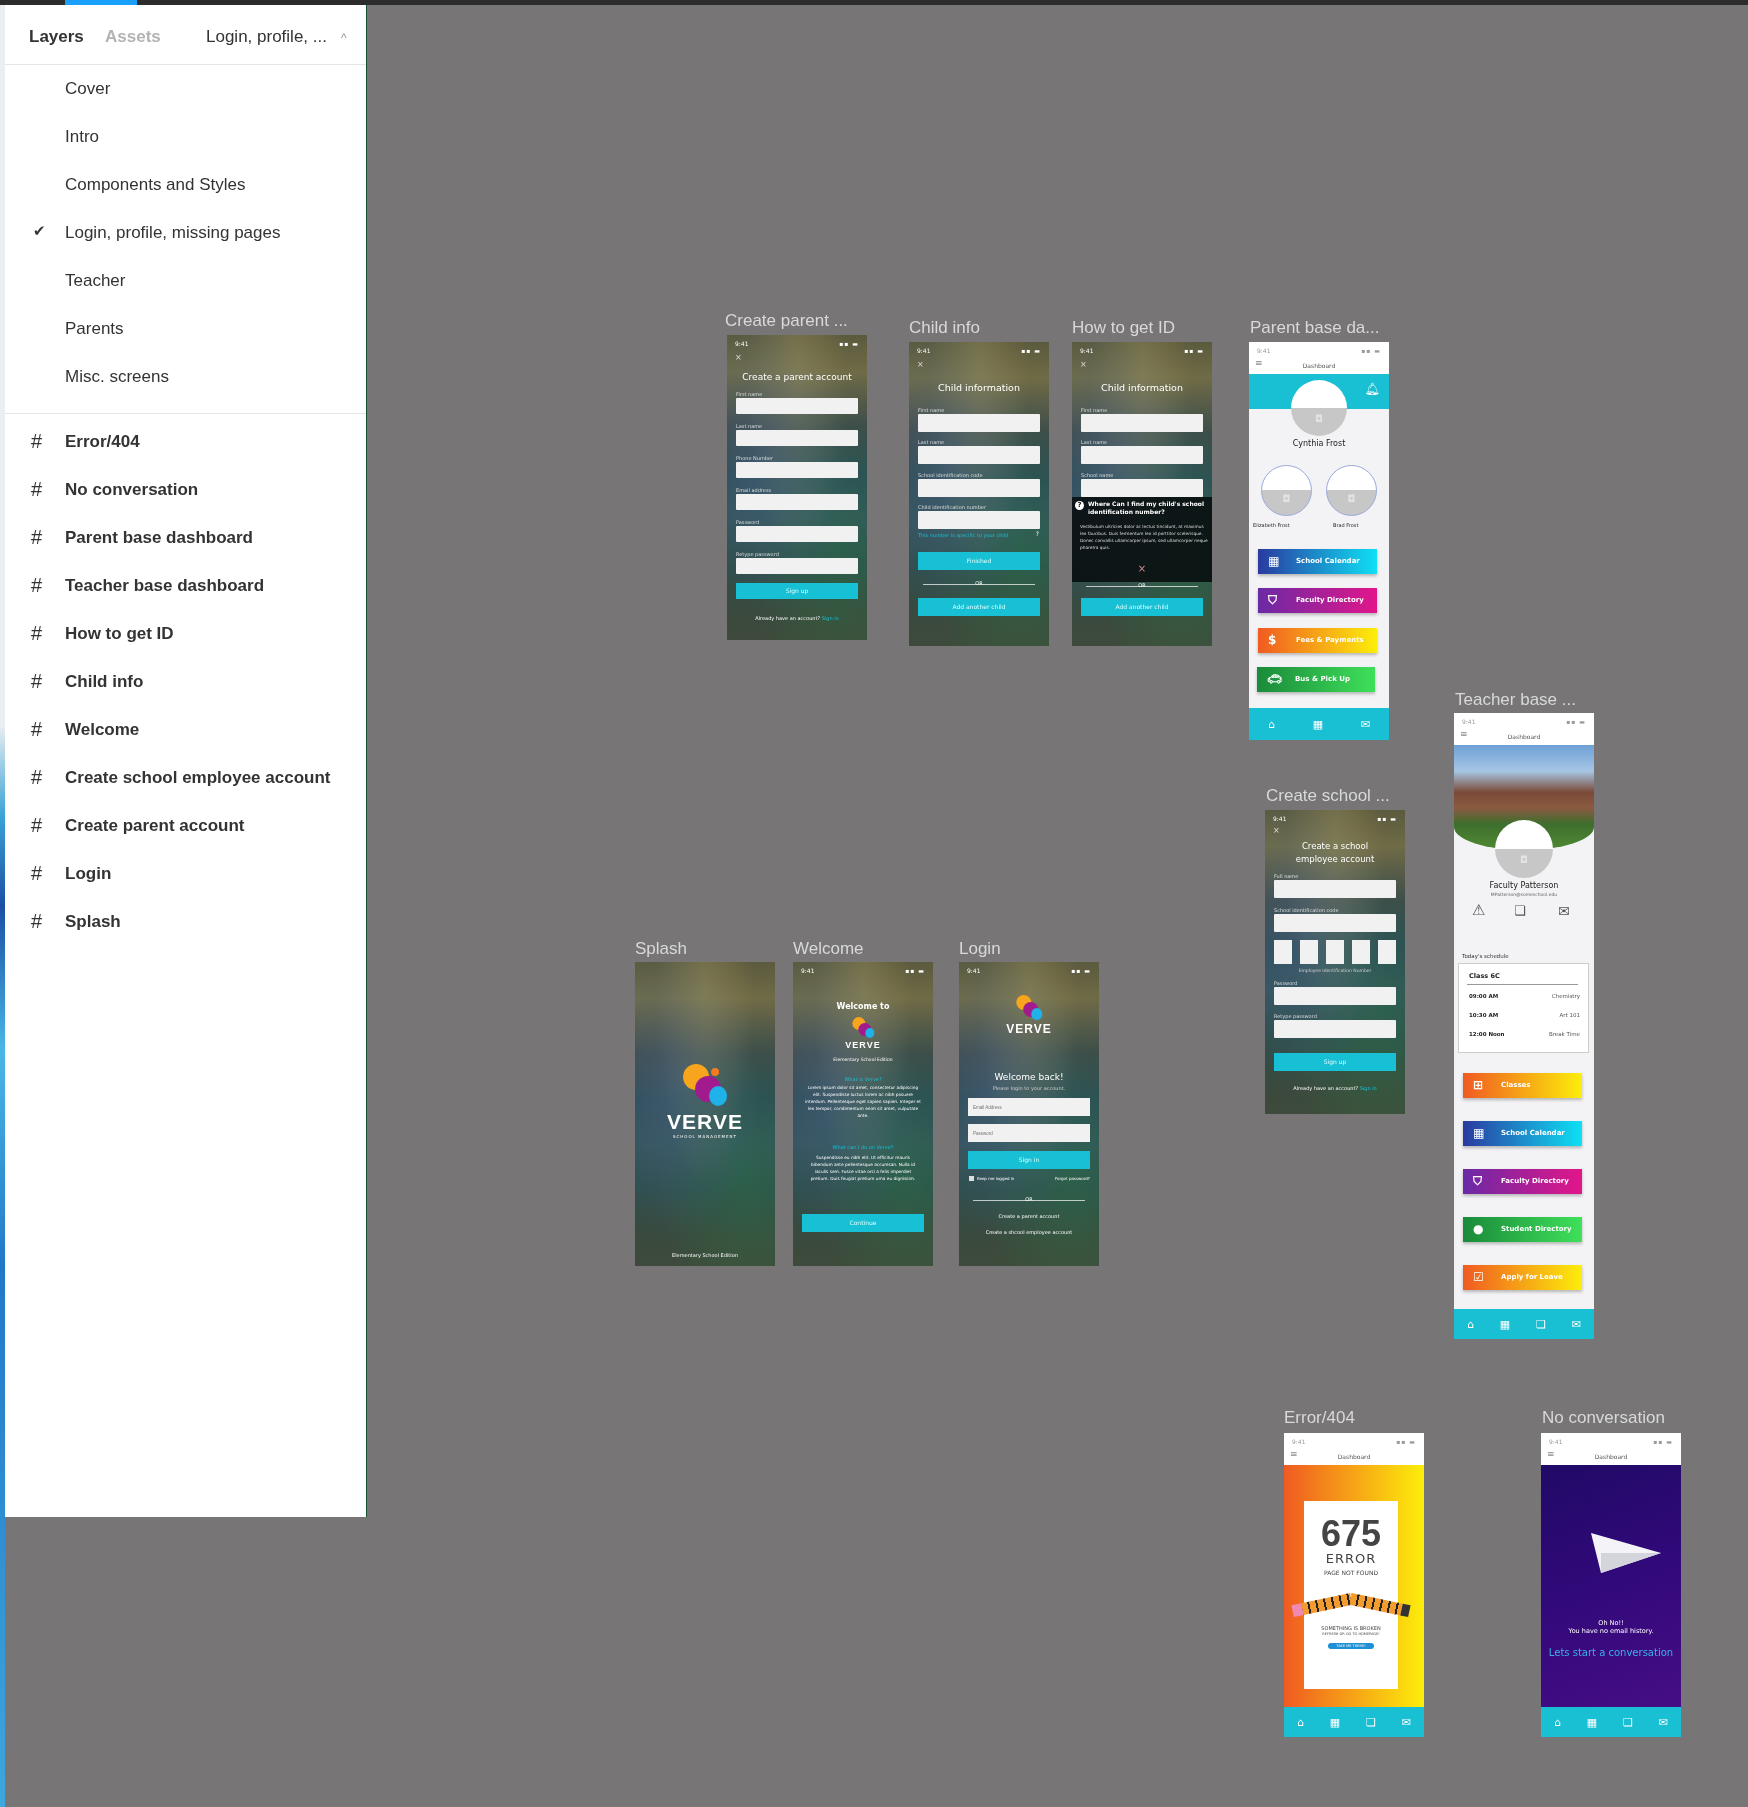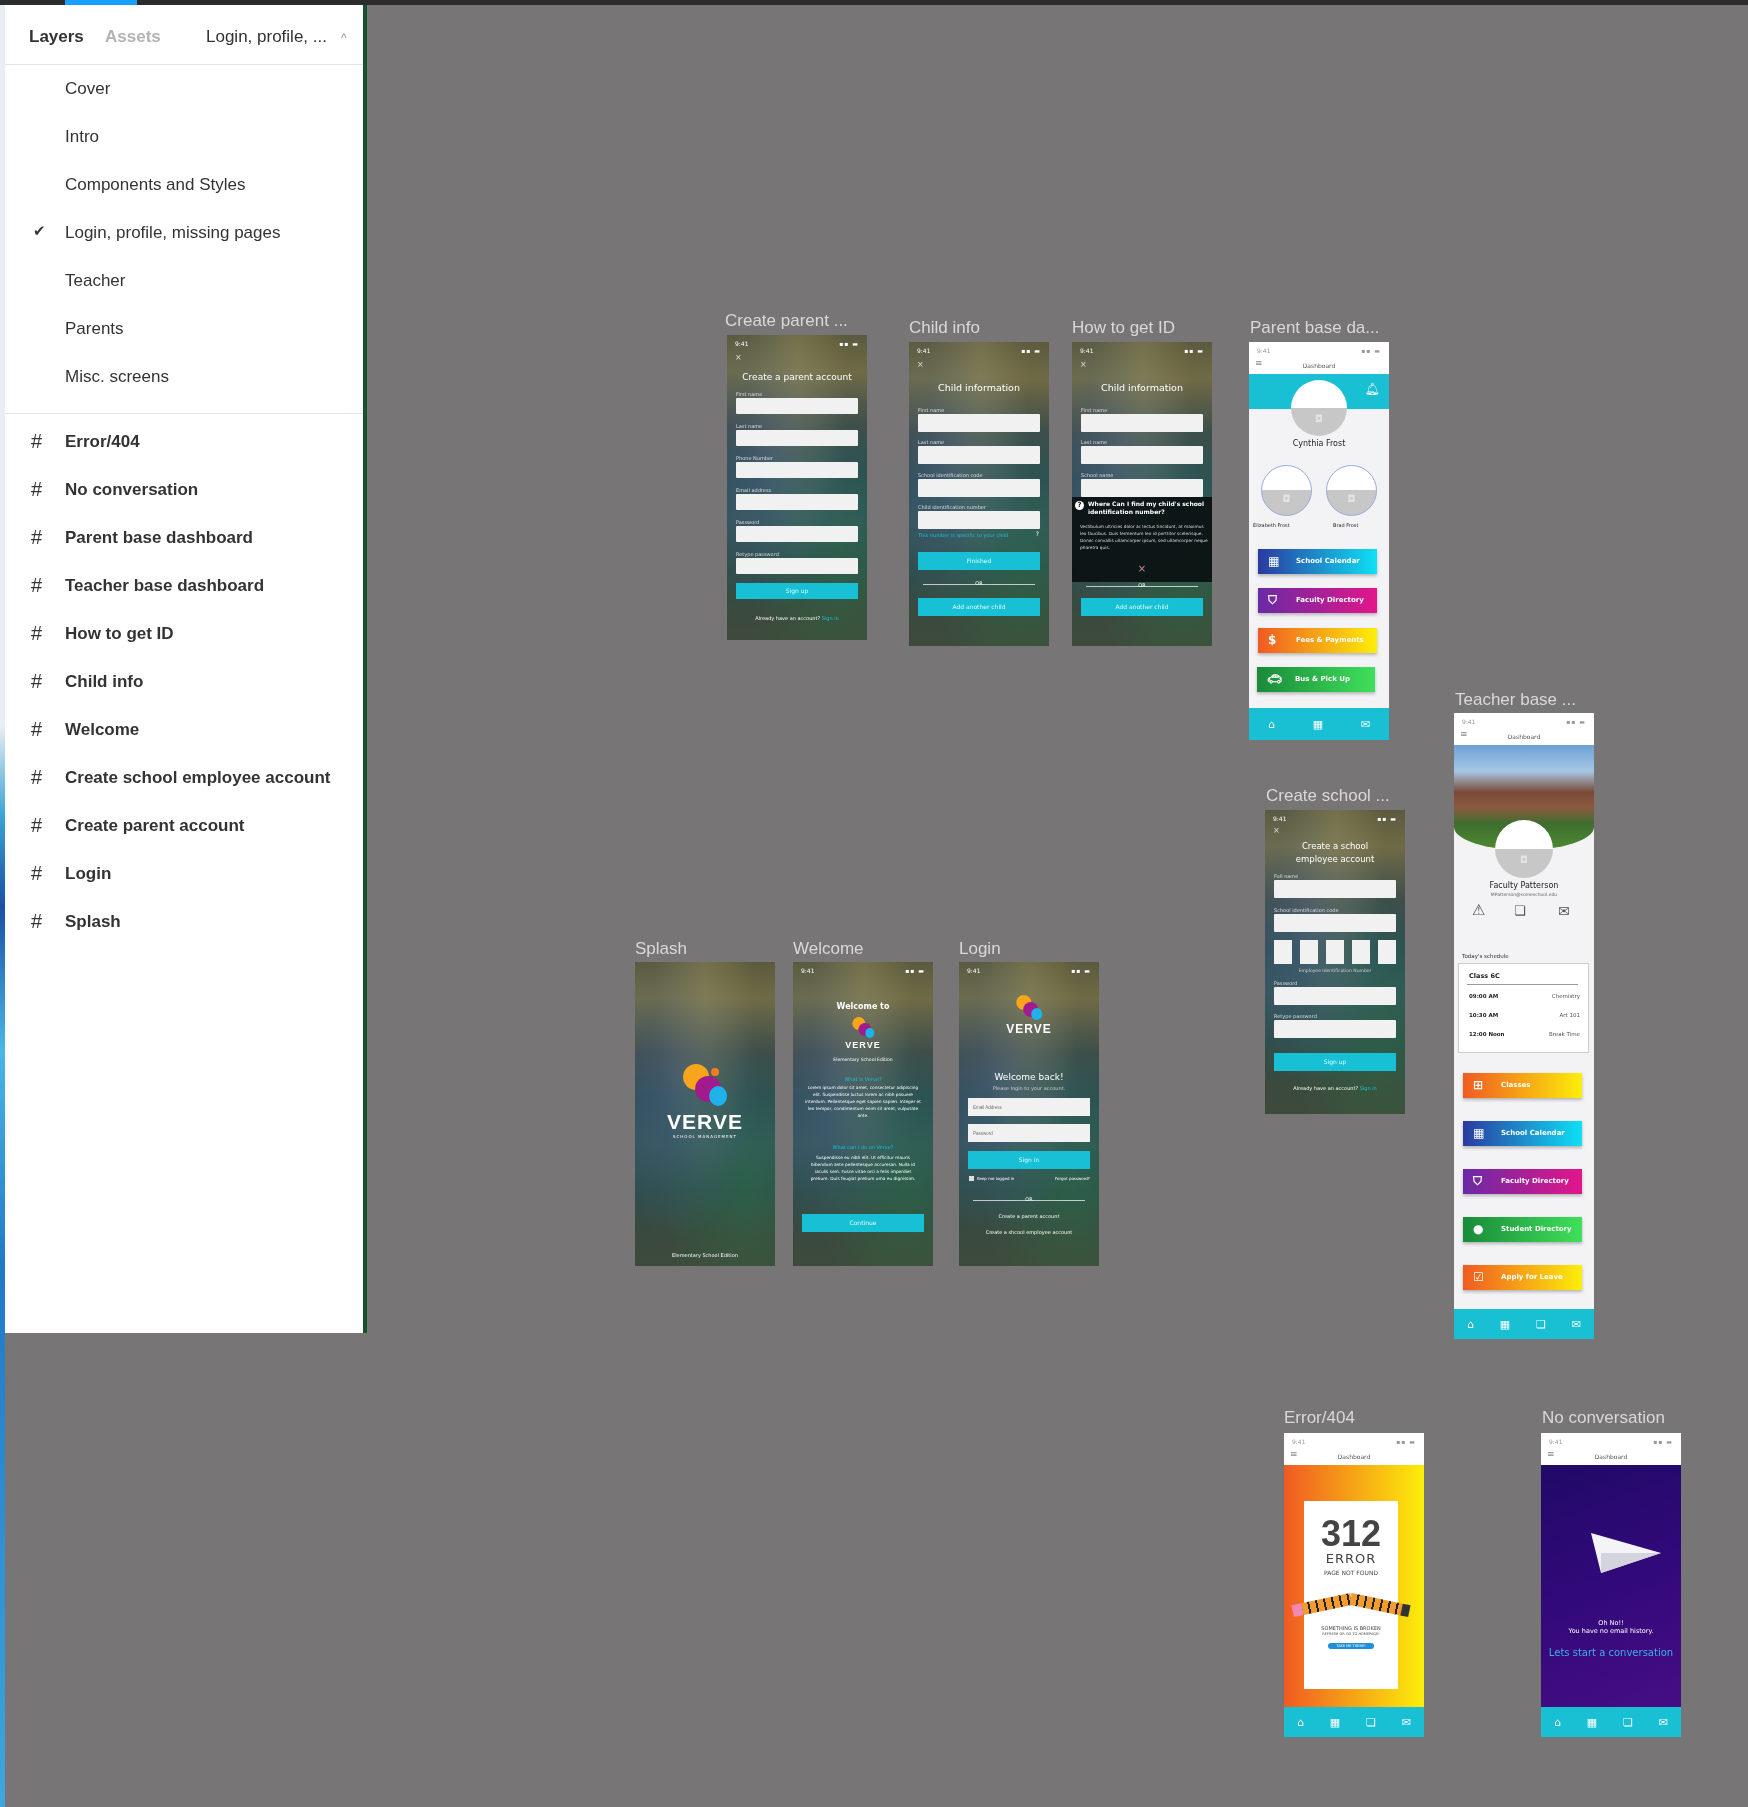--- a/index.html
+++ b/index.html
@@ -1,20 +1,20 @@
 <!DOCTYPE html>
 <html><head>
 <meta charset="utf-8">
 <style>
   * { box-sizing: border-box; margin: 0; padding: 0; }
   html, body { width: 1748px; height: 1807px; overflow: hidden; background: #777575; font-family: "Liberation Sans", sans-serif; }
   #topbar { position: absolute; left: 0; top: 0; width: 1748px; height: 5px; background: #2c2c2c; }
   #topbar .seg { position: absolute; left: 65px; top: 0; width: 72px; height: 5px; background: #18a0fb; }
   #wallstrip { position: absolute; left: 0; top: 5px; width: 5px; height: 1802px; background: linear-gradient(180deg,#e9eef2 0%,#e9eef2 40%,#3aa3d6 45%,#1b4fa6 50%,#49b7e6 58%,#2278c8 70%,#3da7de 100%); }
-  #sidebar { position: absolute; left: 5px; top: 5px; width: 362px; height: 1328px; background: #fff; border-right: 4px solid #14532d; color: #333; }
+  #sidebar { position: absolute; left: 5px; top: 5px; width: 362px; height: 1512px; background: #fff; border-right: 1px solid #14532d; color: #333; }
   .tabs { height: 60px; position: relative; border-bottom: 1px solid #e5e5e5; }
   .tab { position: absolute; top: 22px; font-size: 17px; }
   .tab.layers { left: 24px; color: #333; font-weight: 600; }
   .tab.assets { left: 100px; color: #b3b3b3; font-weight: 600; text-align: center; }
   .tab.pagesel { left: 201px; color: #333; }
   .caret { position: absolute; left: 336px; top: 26px; font-size: 12px; color: #999; }
   .pages-head { position: relative; height: 58px; }
   .pages-head .title { position: absolute; left: 24px; top: 22px; font-size: 17px; font-weight: 600; }
   .pages-head .plus { position: absolute; left: 312px; top: 12px; font-size: 30px; font-weight: 300; color: #333; cursor: pointer; }
   .page-item { position: relative; height: 48px; font-size: 17px; }
@@ -379,21 +379,21 @@
 </div>
 
 <div class="frame-label" style="left:1284px;top:1408px;">Error/404</div>
 <div class="frame" style="left:1284px;top:1433px;background:linear-gradient(90deg,#f05a22,#fcee0a);">
   <div class="dash-head">
     <div class="status dark"><span>9:41</span><span class="r">▪▪ ▬</span></div>
     <span class="ham">≡</span>
     <span class="t">Dashboard</span>
   </div>
   <div style="position:absolute;left:20px;right:26px;top:68px;height:188px;background:#fff">
-    <div style="position:absolute;left:0;right:0;top:12px;text-align:center;font-size:36px;font-weight:bold;color:#444;font-family:'Liberation Sans',sans-serif">312</div>
+    <div style="position:absolute;left:0;right:0;top:12px;text-align:center;font-size:36px;font-weight:bold;color:#444;font-family:'Liberation Sans',sans-serif">675</div>
     <div style="position:absolute;left:0;right:0;top:50px;text-align:center;font-size:13px;color:#444;letter-spacing:1px">ERROR</div>
     <div style="position:absolute;left:0;right:0;top:68px;text-align:center;font-size:6px;color:#444">PAGE NOT FOUND</div>
     <div style="position:absolute;left:-12px;right:-12px;top:84px;height:34px">
       <div style="position:absolute;left:0;top:14px;width:60px;height:12px;background:repeating-linear-gradient(90deg,#f29b2f 0 6px,#222 6px 8px);transform:rotate(-12deg);border-left:10px solid #f08ab0"></div>
       <div style="position:absolute;right:0;top:14px;width:60px;height:12px;background:repeating-linear-gradient(90deg,#f29b2f 0 6px,#222 6px 8px);transform:rotate(12deg);border-right:8px solid #333"></div>
     </div>
     <div style="position:absolute;left:0;right:0;top:124px;text-align:center;font-size:5px;color:#444">SOMETHING IS BROKEN</div>
     <div style="position:absolute;left:0;right:0;top:131px;text-align:center;font-size:3.5px;color:#444">REFRESH OR GO TO HOMEPAGE!</div>
     <div style="position:absolute;left:24px;right:24px;top:142px;height:6px;border-radius:3px;background:#1f8fd6;color:#fff;font-size:3.5px;text-align:center;line-height:6px">TAKE ME THERE!</div>
   </div>

